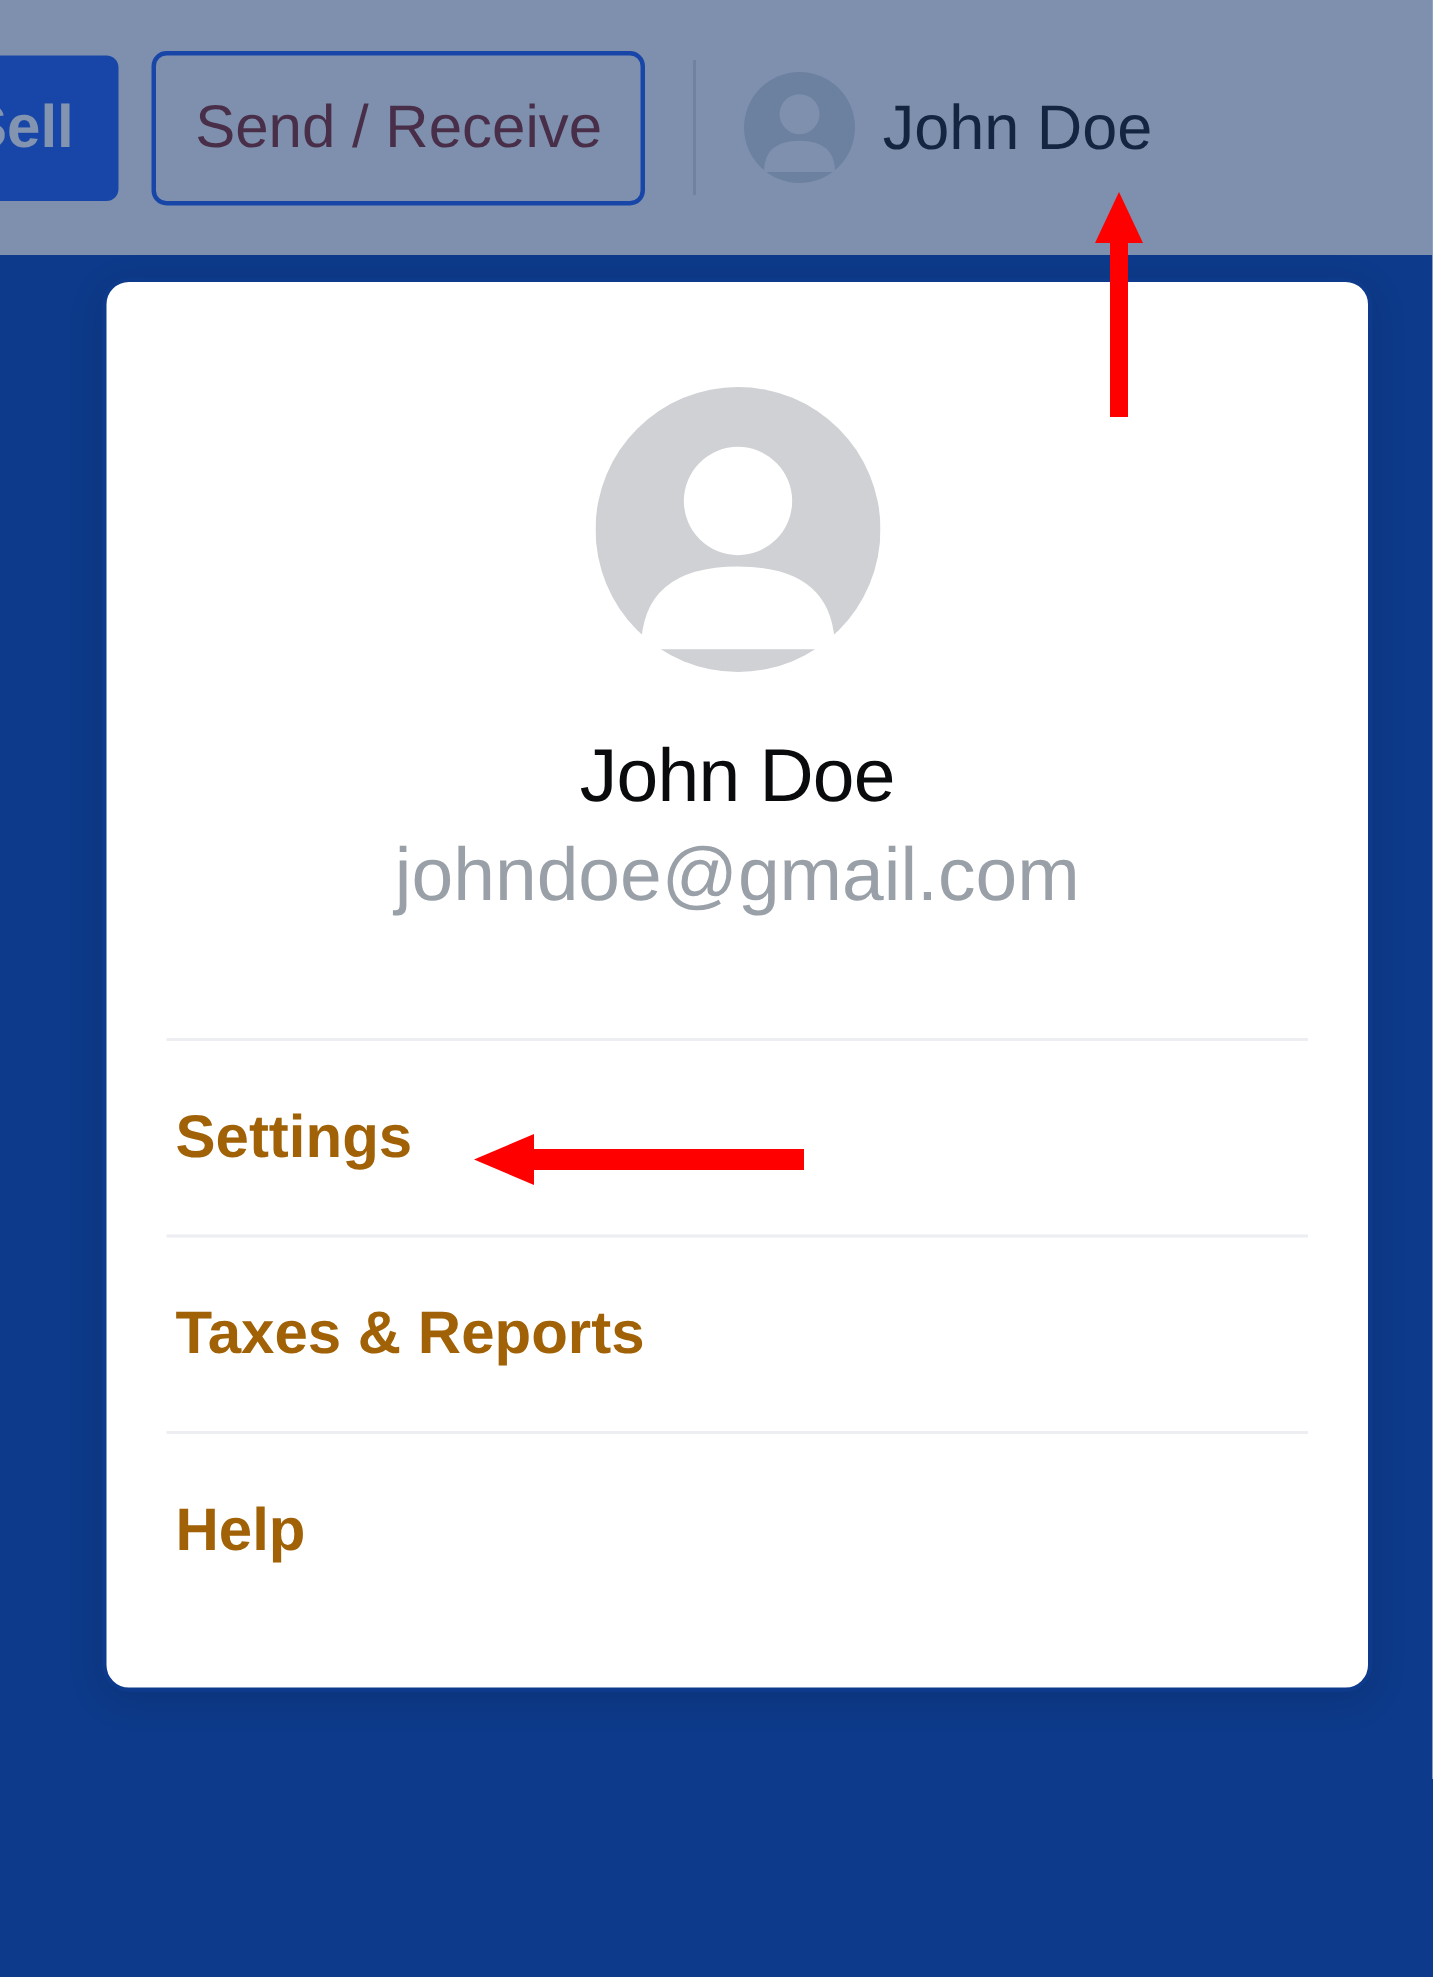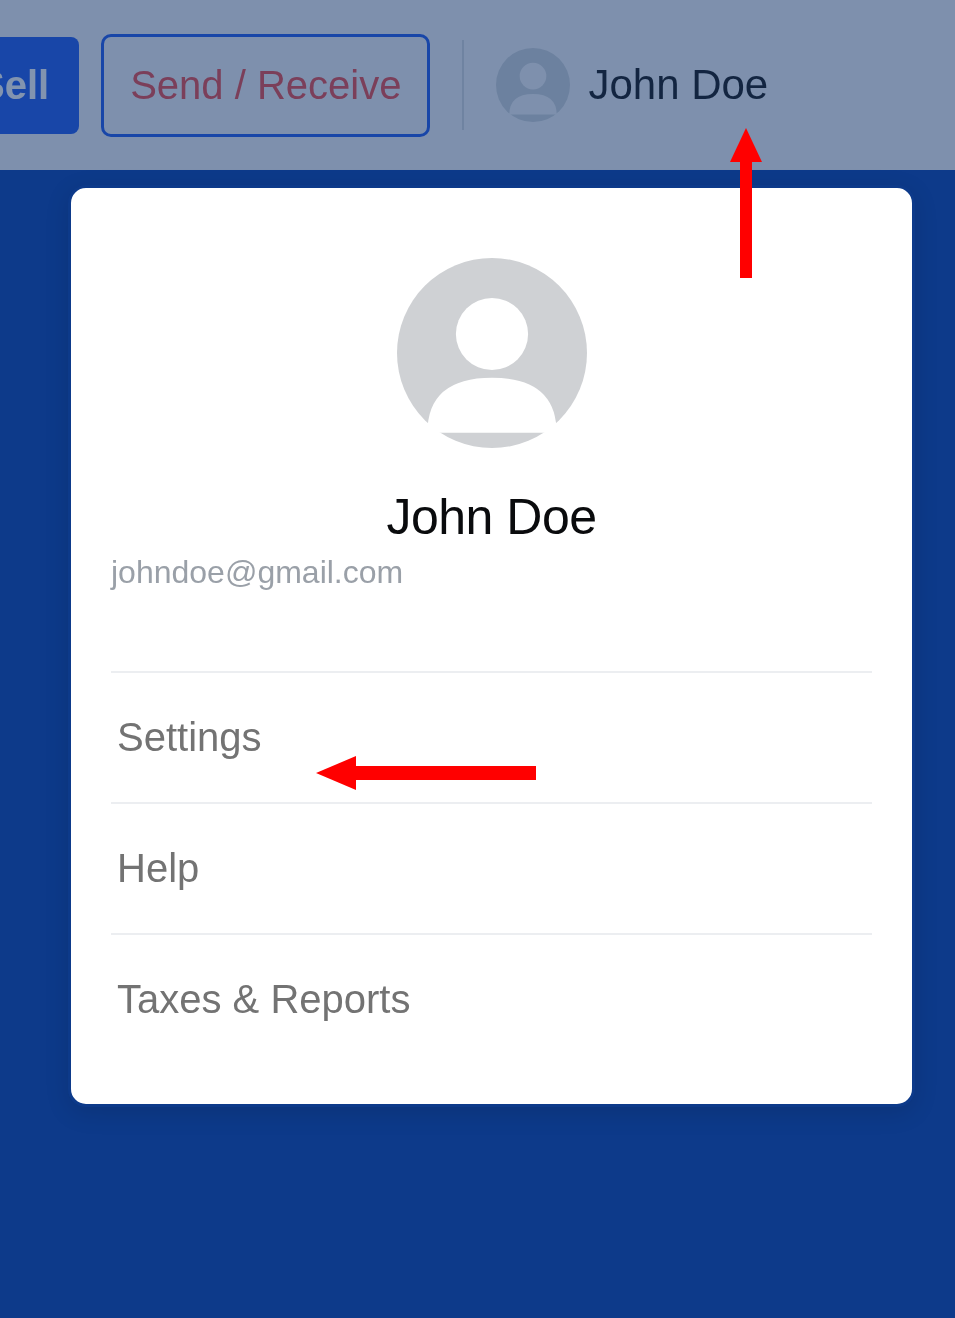--- a/index.html
+++ b/index.html
@@ -30,21 +30,21 @@
       font-size: 40px;
       font-weight: 600;
       border: none;
       border-radius: 8px;
       padding: 26px 30px 26px 6px;
       cursor: pointer;
       margin-left: -40px;
     }
     .send-receive-btn {
       background: transparent;
-      color: #ef4444;
+      color: #7f1d1d;
       font-size: 40px;
       font-weight: 500;
       border: 3px solid #1652f0;
       border-radius: 10px;
       padding: 26px 26px;
       cursor: pointer;
     }
     .vdiv {
       width: 2px;
       height: 90px;
@@ -93,33 +93,34 @@
       color: #cfd1d4;
     }
     .big-name {
       text-align: center;
       font-size: 50px;
       font-weight: 500;
       color: #0a0b0d;
       letter-spacing: -0.5px;
     }
     .big-email {
-      font-size: 32px;
+      text-align: center;
+      font-size: 50px;
       color: #9aa0a8;
       margin-top: 8px;
     }
     .menu {
       margin-top: 80px;
     }
     .menu-item {
       border-top: 2px solid #eceef1;
       padding: 42px 6px;
       font-size: 40px;
-      font-weight: 400;
-      color: #737373;
+      font-weight: 700;
+      color: #a16207;
       cursor: pointer;
       display: flex;
       align-items: center;
     }
     .menu-item.signout {
       color: #c8332e;
       font-weight: 500;
       padding-bottom: 28px;
     }
     .arrow-down {
@@ -161,24 +162,24 @@
     <path d="M 16 92 Q 16 63 50 63 Q 84 63 84 92 Z" fill="#ffffff"></path>
   </svg>
   <div class="big-name">John Doe</div>
   <div class="big-email">johndoe@gmail.com</div>
 
   <div class="menu">
     <div class="menu-item">
       <span>Settings</span>
     </div>
     <div class="menu-item">
-      <span>Help</span>
+      <span>Taxes &amp; Reports</span>
     </div>
     <div class="menu-item">
-      <span>Taxes &amp; Reports</span>
+      <span>Help</span>
     </div>
   </div>
 </div>
 
 <svg class="arrow-down" width="36" height="150">
   <line x1="18" y1="30" x2="18" y2="150" stroke="#ff0000" stroke-width="12"></line>
   <polygon points="18,0 2,34 34,34" fill="#ff0000"></polygon>
 </svg>
 
 <svg class="arrow-left" width="220" height="50">

